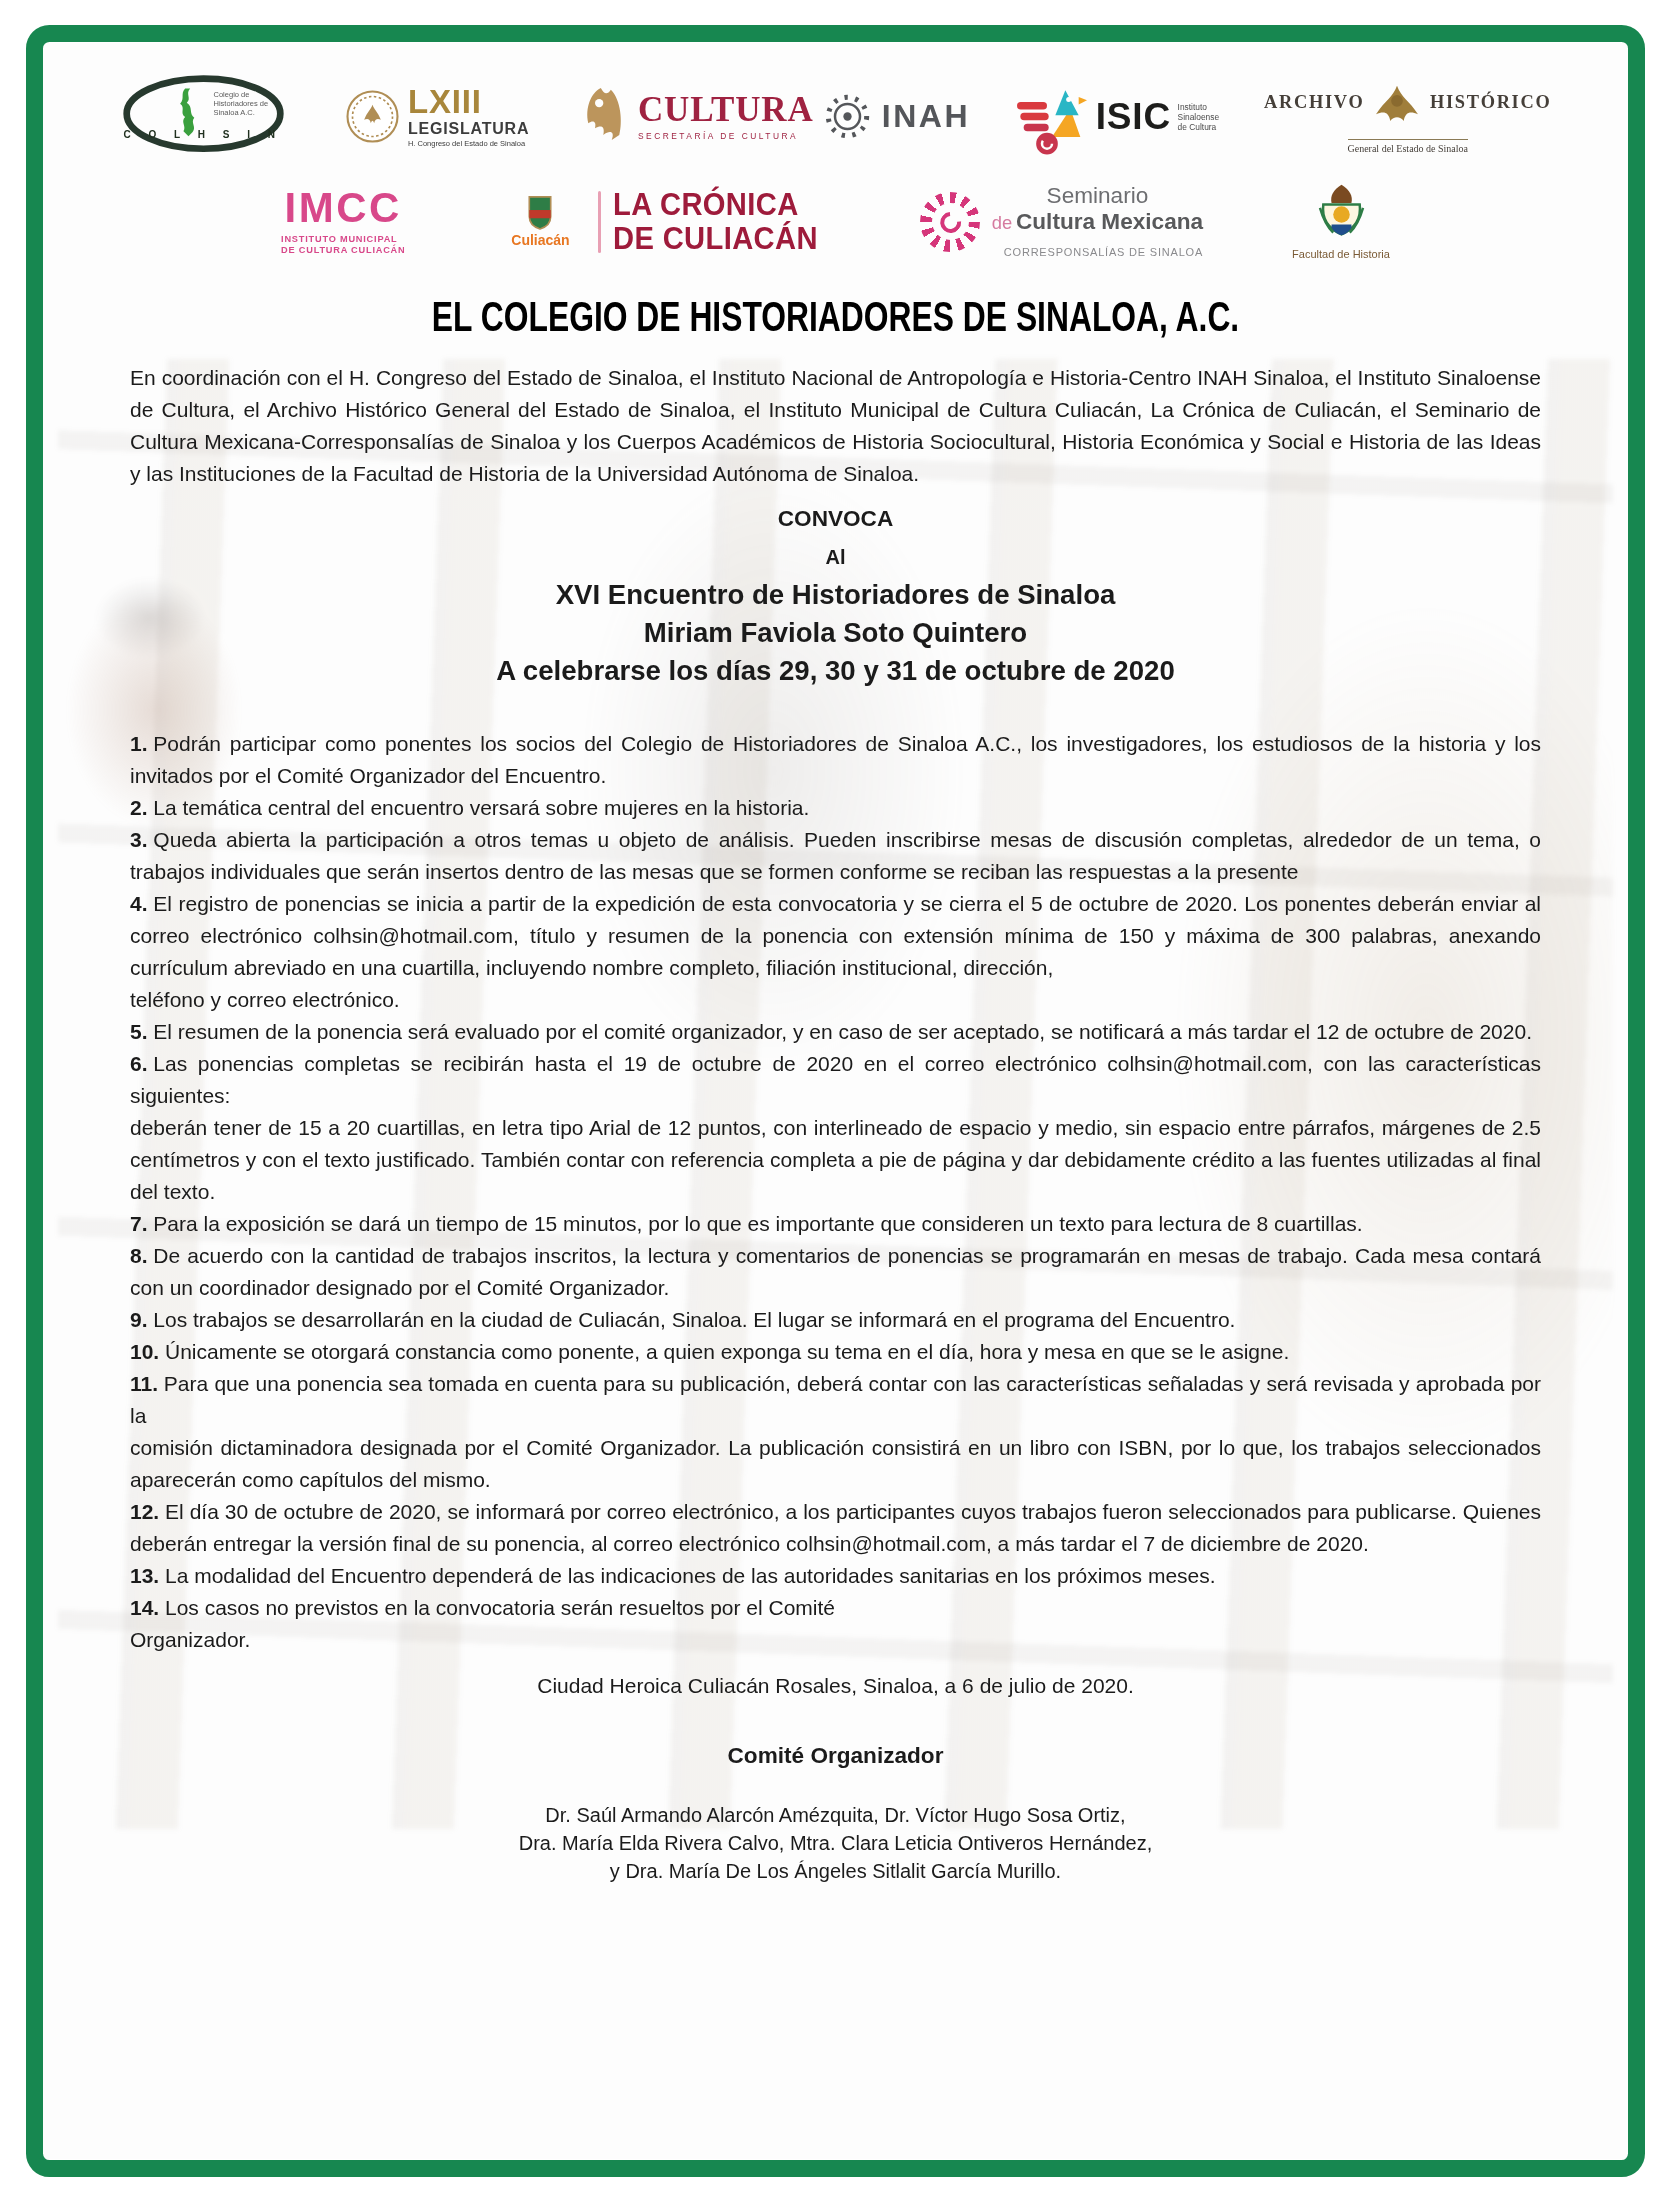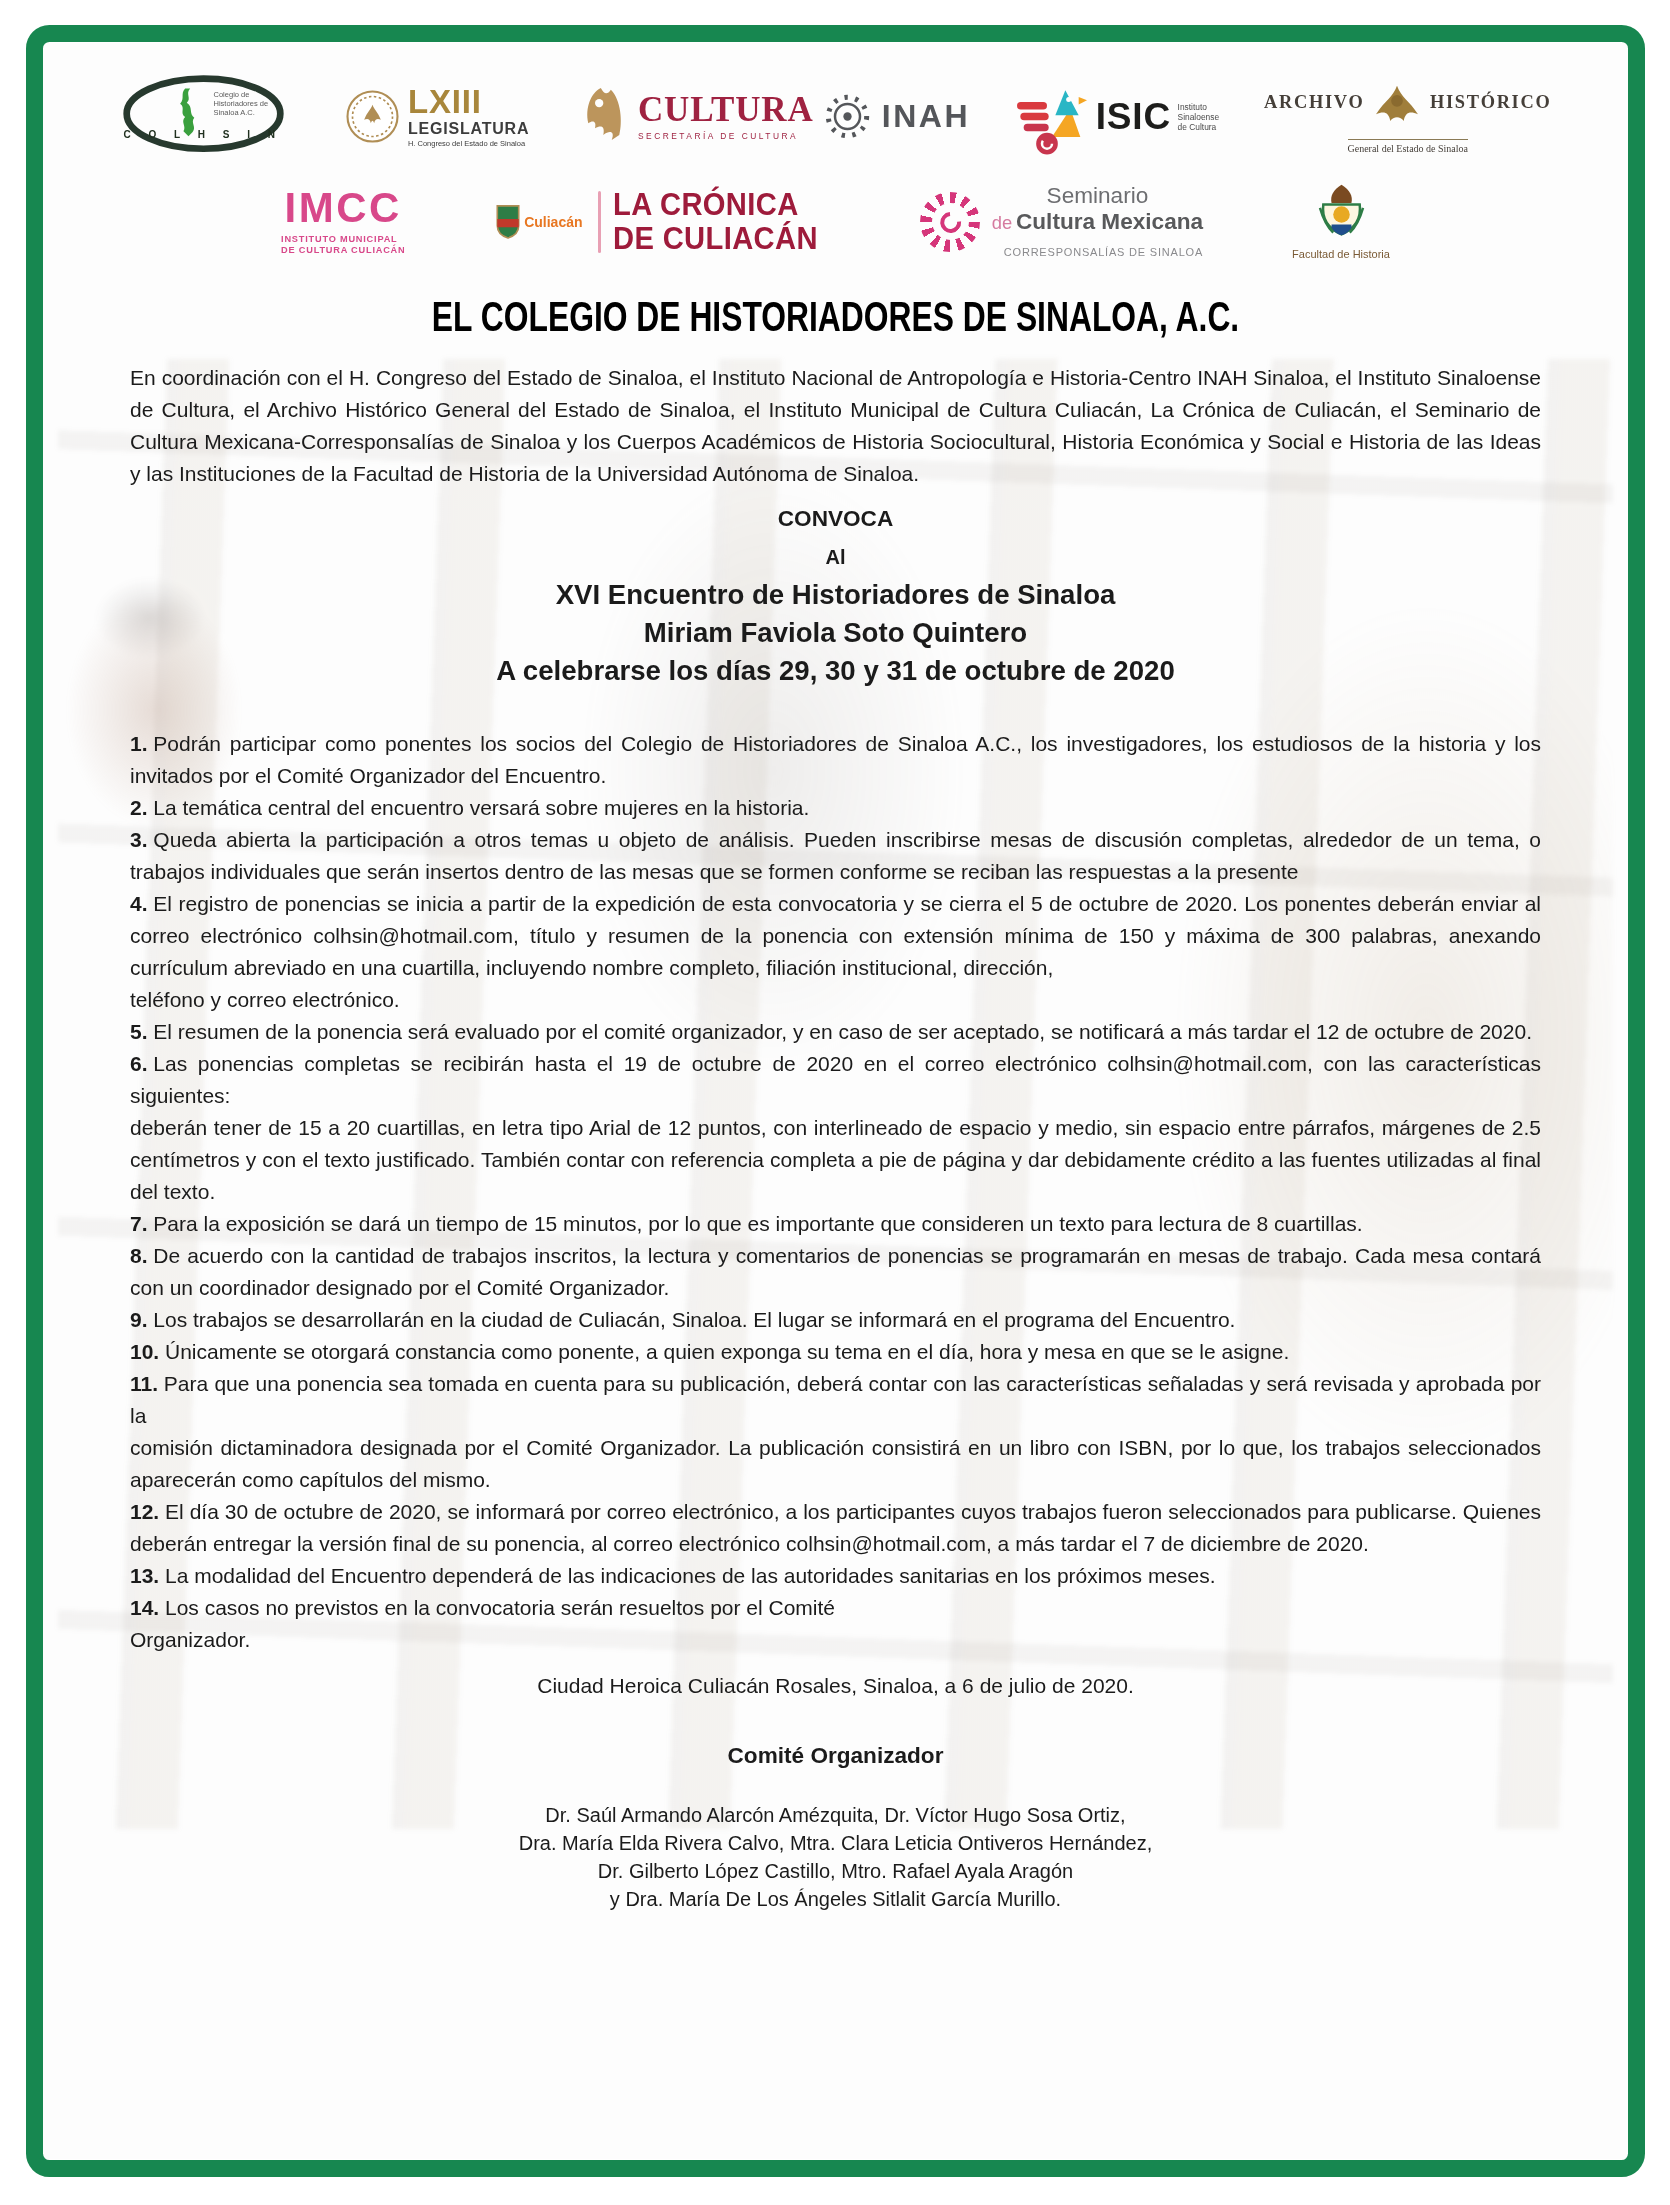--- a/index.html
+++ b/index.html
@@ -64,21 +64,21 @@
   .arch{flex-direction:column;gap:12px;}
   .arch-row{display:flex;align-items:center;gap:6.7px;}
   .arch-word{font-family:"Liberation Serif", serif;font-size:18.4px;font-weight:600;color:#453f39;letter-spacing:1.7px;}
   .arch-sub{font-family:"Liberation Serif", serif;font-size:10px;color:#453f39;border-top:1.3px solid #8a7a55;padding-top:3.3px;margin-top:1.7px;}
   
   .imcc{flex-direction:column;line-height:1;}
   .imcc-name{font-size:42px;font-weight:800;color:#D8488A;letter-spacing:2.5px;}
   .imcc-sub{font-size:9.2px;font-weight:700;color:#D8488A;letter-spacing:0.8px;margin-top:5px;white-space:pre-line;text-align:left;line-height:11px;}
   
   .cron{gap:11.7px;}
-  .cron-left{display:flex;flex-direction:row;align-items:center;gap:1.7px;width:92px;}
+  .cron-left{display:flex;flex-direction:column;align-items:center;gap:1.7px;width:92px;}
   .cron-city{font-size:14px;font-weight:800;color:#E87722;}
   .cron-bar{width:3.3px;height:62px;background:#E8A0B4;border-radius:1.7px;}
   .cron-col{display:flex;flex-direction:column;line-height:1.08;transform:scaleX(0.94);transform-origin:left center;}
   .cron-line{font-size:31px;font-weight:900;color:#9E1B3B;letter-spacing:0.4px;}
   
   .sem{gap:11.7px;}
   .sun{position:relative;width:60px;height:60px;border-radius:50%;
     background:repeating-conic-gradient(#D5367A 0deg 13deg, rgba(0,0,0,0) 13deg 30deg);}
   .sun-inner{position:absolute;left:11.7px;top:11.7px;width:37px;height:37px;border-radius:50%;background:#fdfdfd;}
   .sun-core{position:absolute;left:20px;top:20px;width:13.4px;height:13.4px;border-radius:50%;
@@ -280,18 +280,17 @@
     <p class="item"><span class="num">13.</span><span class="txt">La modalidad del Encuentro dependerá de las indicaciones de las autoridades sanitarias en los próximos meses.</span></p>
     <p class="item"><span class="num">14.</span><span class="txt">Los casos no previstos en la convocatoria serán resueltos por el Comité
 Organizador.</span></p>
   </div>
 
   <div class="date-line">Ciudad Heroica Culiacán Rosales, Sinaloa, a 6 de julio de 2020.</div>
   <div class="committee">Comité Organizador</div>
   <div class="names">
     <div>Dr. Saúl Armando Alarcón Amézquita, Dr. Víctor Hugo Sosa Ortiz,</div>
     <div>Dra. María Elda Rivera Calvo, Mtra. Clara Leticia Ontiveros Hernández,</div>
-    <div>Dr. Gilberto López Castillo, Mtro. Rafael Ayala Aragón</div>
     <div>y Dra. María De Los Ángeles Sitlalit García Murillo.</div>
   </div>
 
 </div>
 
 
 </body></html>

